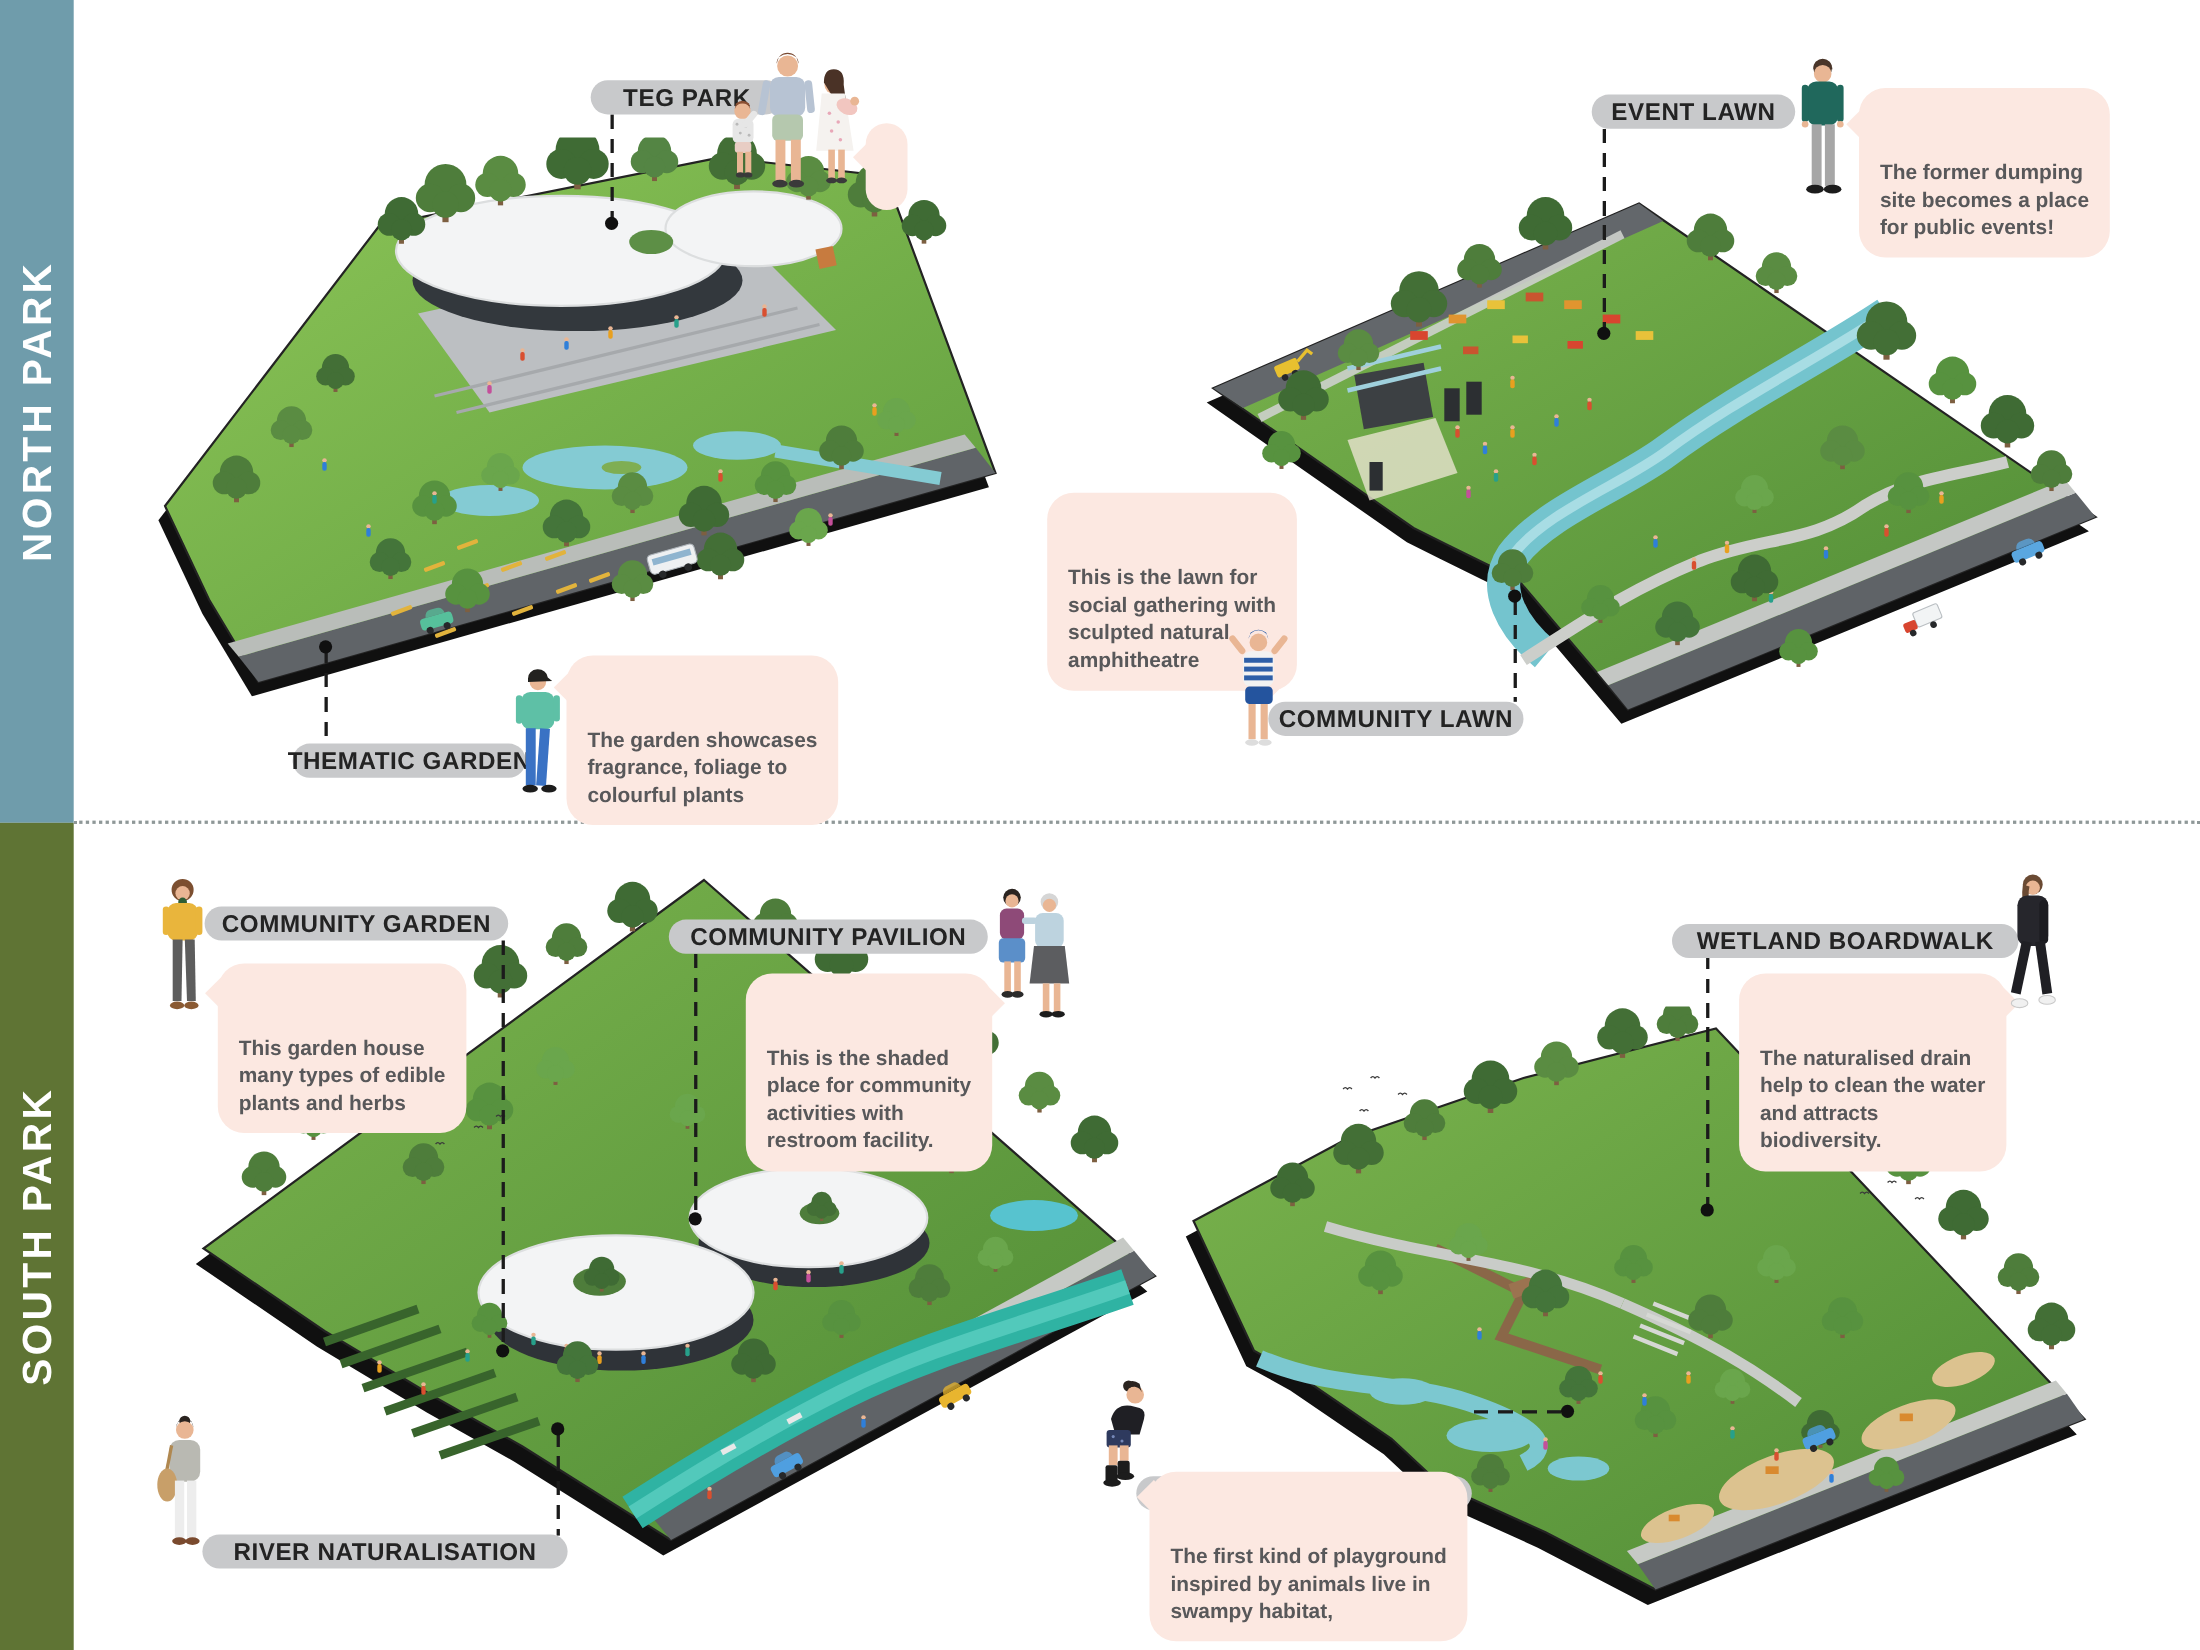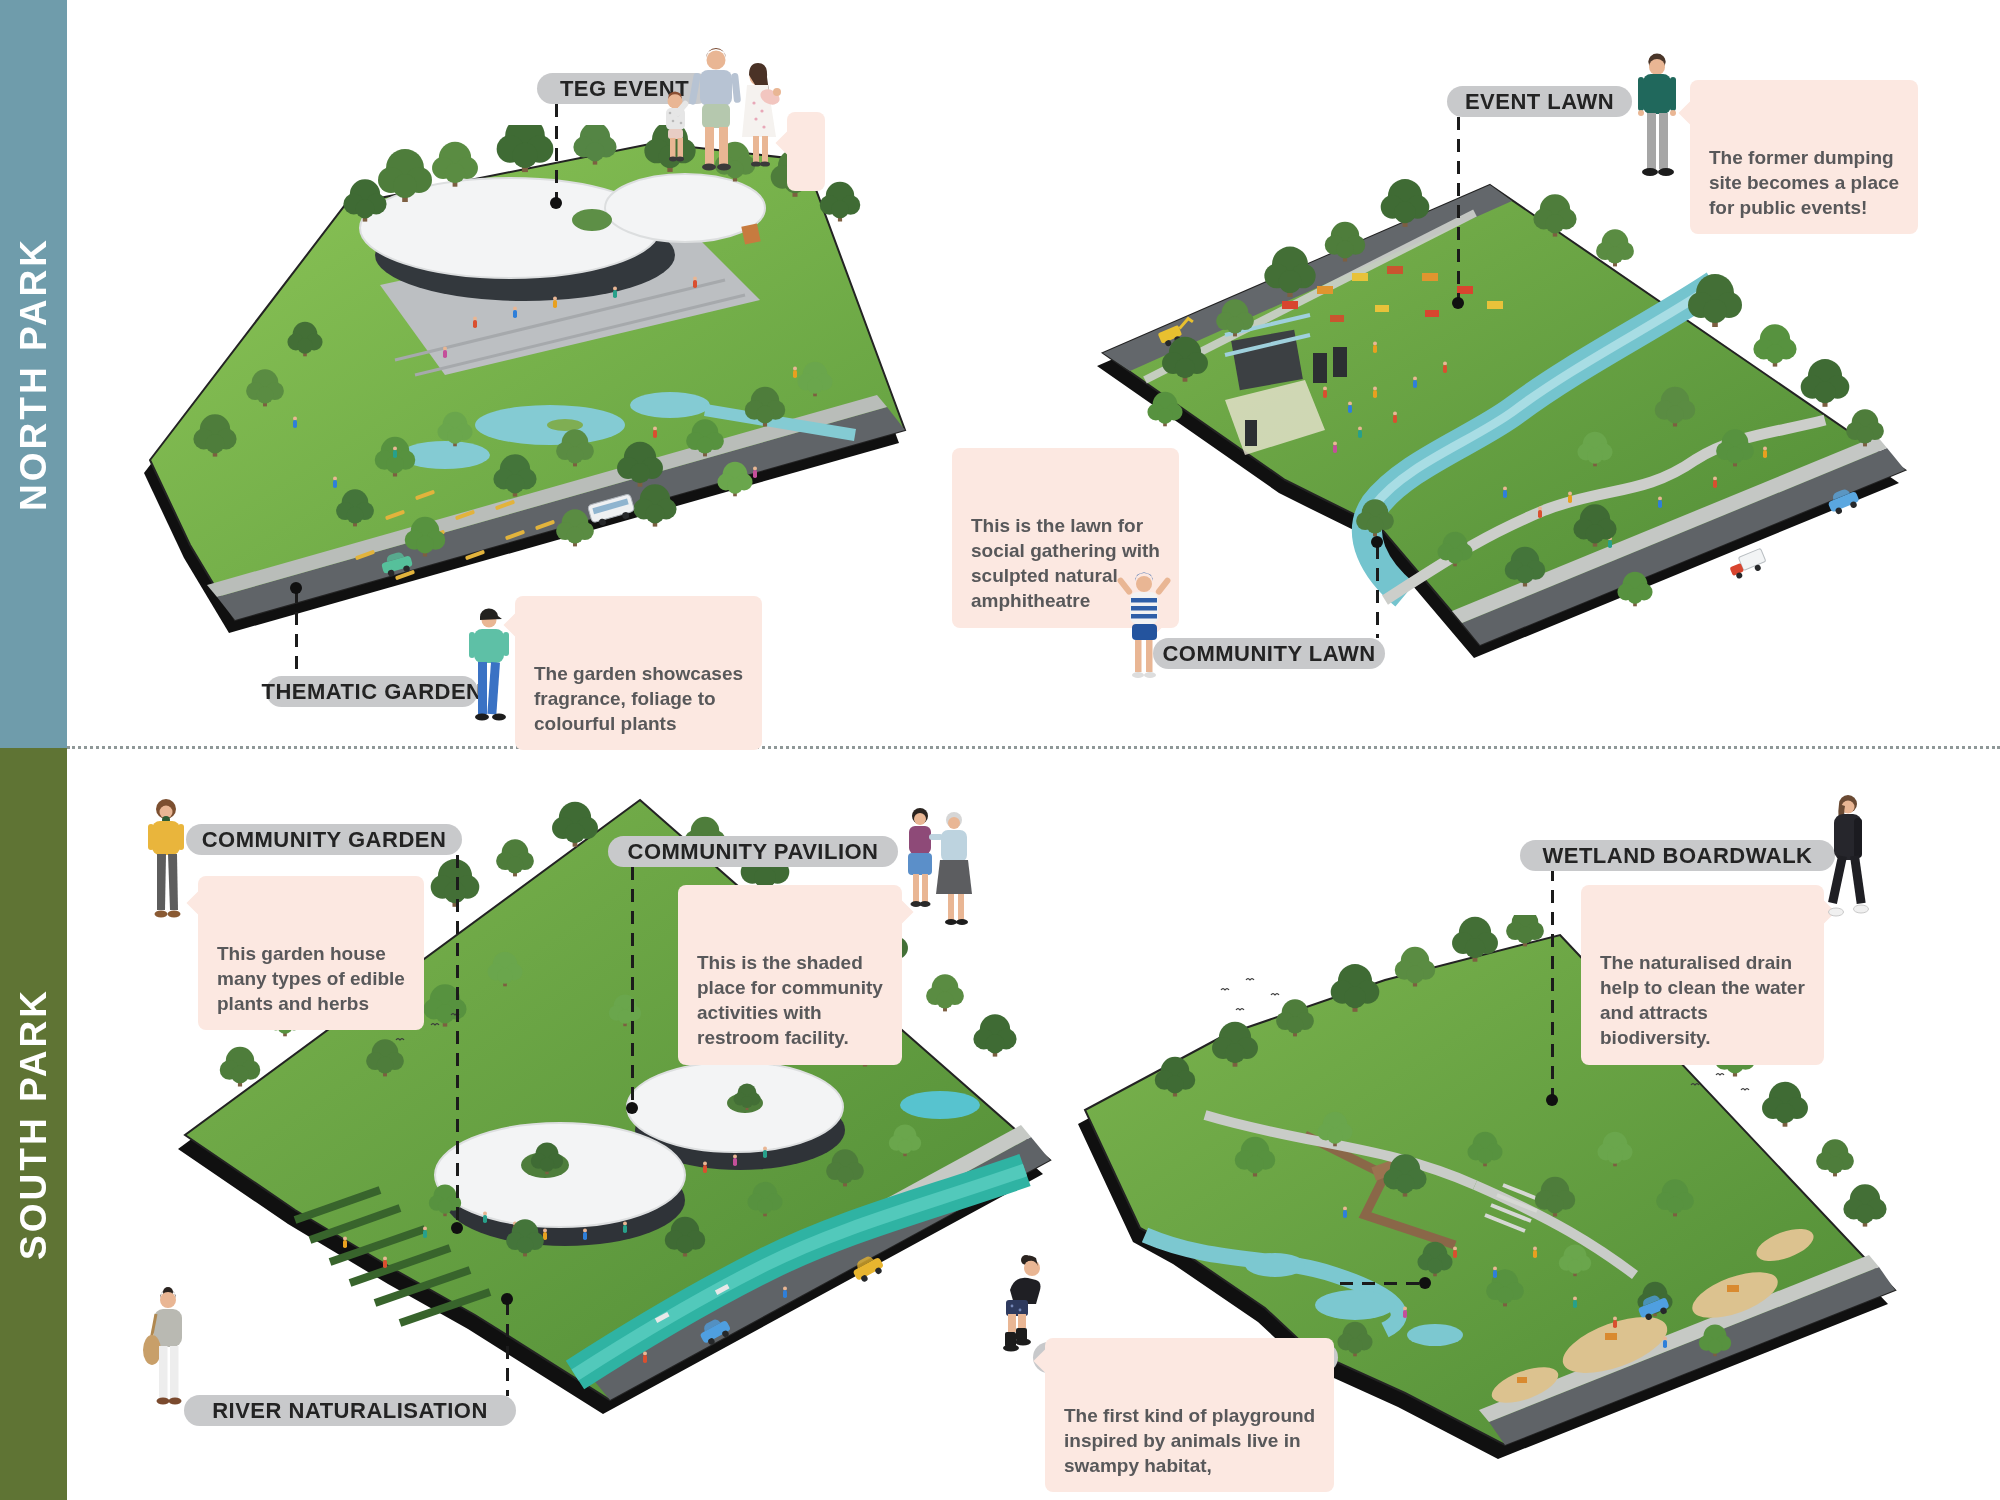--- a/index.html
+++ b/index.html
@@ -7,21 +7,21 @@
           font-family:"Liberation Sans",sans-serif;}
   .band{position:absolute;left:0;width:67px;display:flex;align-items:center;justify-content:center;}
   .band span{writing-mode:vertical-rl;transform:rotate(180deg);color:#ffffff;font-weight:bold;
              font-size:37px;letter-spacing:3px;white-space:nowrap;}
   #band-north{top:0;height:748px;background:#6f9cab;}
   #band-south{top:748px;height:752px;background:#5f7434;}
   #half-divider{position:absolute;left:67px;top:746px;width:1933px;height:0;border-top:3px dotted #8f9898;}
   .pill{position:absolute;height:31px;background:#c8c9cb;border-radius:17px;display:flex;align-items:center;
         justify-content:center;font-weight:bold;font-size:22px;color:#232323;letter-spacing:.5px;
         white-space:nowrap;box-sizing:border-box;padding:0 10px;}
-  .callout{position:absolute;background:#fce8e1;border-radius:8px;padding:14px 19px;font-weight:bold;
+  .callout{position:absolute;background:#fce8e1;border-radius:24px;padding:14px 19px;font-weight:bold;
            font-size:19px;line-height:1.33;color:#58585a;white-space:pre-line;width:max-content;max-width:300px;}
   .tail{position:absolute;width:22px;height:22px;background:#fce8e1;transform:rotate(45deg);}
   .vdash{position:absolute;width:3px;background-image:repeating-linear-gradient(to bottom,#1b1b1b 0 13px,transparent 13px 22px);}
   .hdash{position:absolute;height:3px;background-image:repeating-linear-gradient(to right,#1b1b1b 0 13px,transparent 13px 22px);}
   .dot{position:absolute;width:12px;height:12px;border-radius:50%;background:#101010;}
   .figure{position:absolute;}
   svg.plate{position:absolute;}
 </style>
 </head>
 <body>
@@ -437,21 +437,21 @@
 
   <div class="vdash" style="left:1551px;top:868px;height:228px"></div>
   <div class="dot" style="left:1546px;top:1094px"></div>
 
   <div class="hdash" style="left:1340px;top:1282px;width:82px"></div>
   <div class="dot" style="left:1419px;top:1277px"></div>
 
   <div class="vdash" style="left:506px;top:1302px;height:94px"></div>
   <div class="dot" style="left:501px;top:1293px"></div>
 
-  <div class="pill" style="left:537px;top:73px;width:175px">TEG EVENT</div>
+  <div class="pill" style="left:537px;top:73px;width:175px">TEG PARK</div>
   <div class="pill" style="left:1447px;top:86px;width:185px">EVENT LAWN</div>
   <div class="pill" style="left:266px;top:676px;width:212px">THEMATIC GARDEN</div>
   <div class="pill" style="left:1153px;top:638px;width:232px">COMMUNITY LAWN</div>
   <div class="pill" style="left:186px;top:824px;width:276px">COMMUNITY GARDEN</div>
   <div class="pill" style="left:608px;top:836px;width:290px">COMMUNITY PAVILION</div>
   <div class="pill" style="left:1520px;top:840px;width:315px">WETLAND BOARDWALK</div>
   <div class="pill" style="left:1033px;top:1342px;width:305px">CHILDREN PLAYGROUND</div>
   <div class="pill" style="left:184px;top:1395px;width:332px">RIVER NATURALISATION</div>
 
   <div class="callout" style="left:787px;top:112px">

